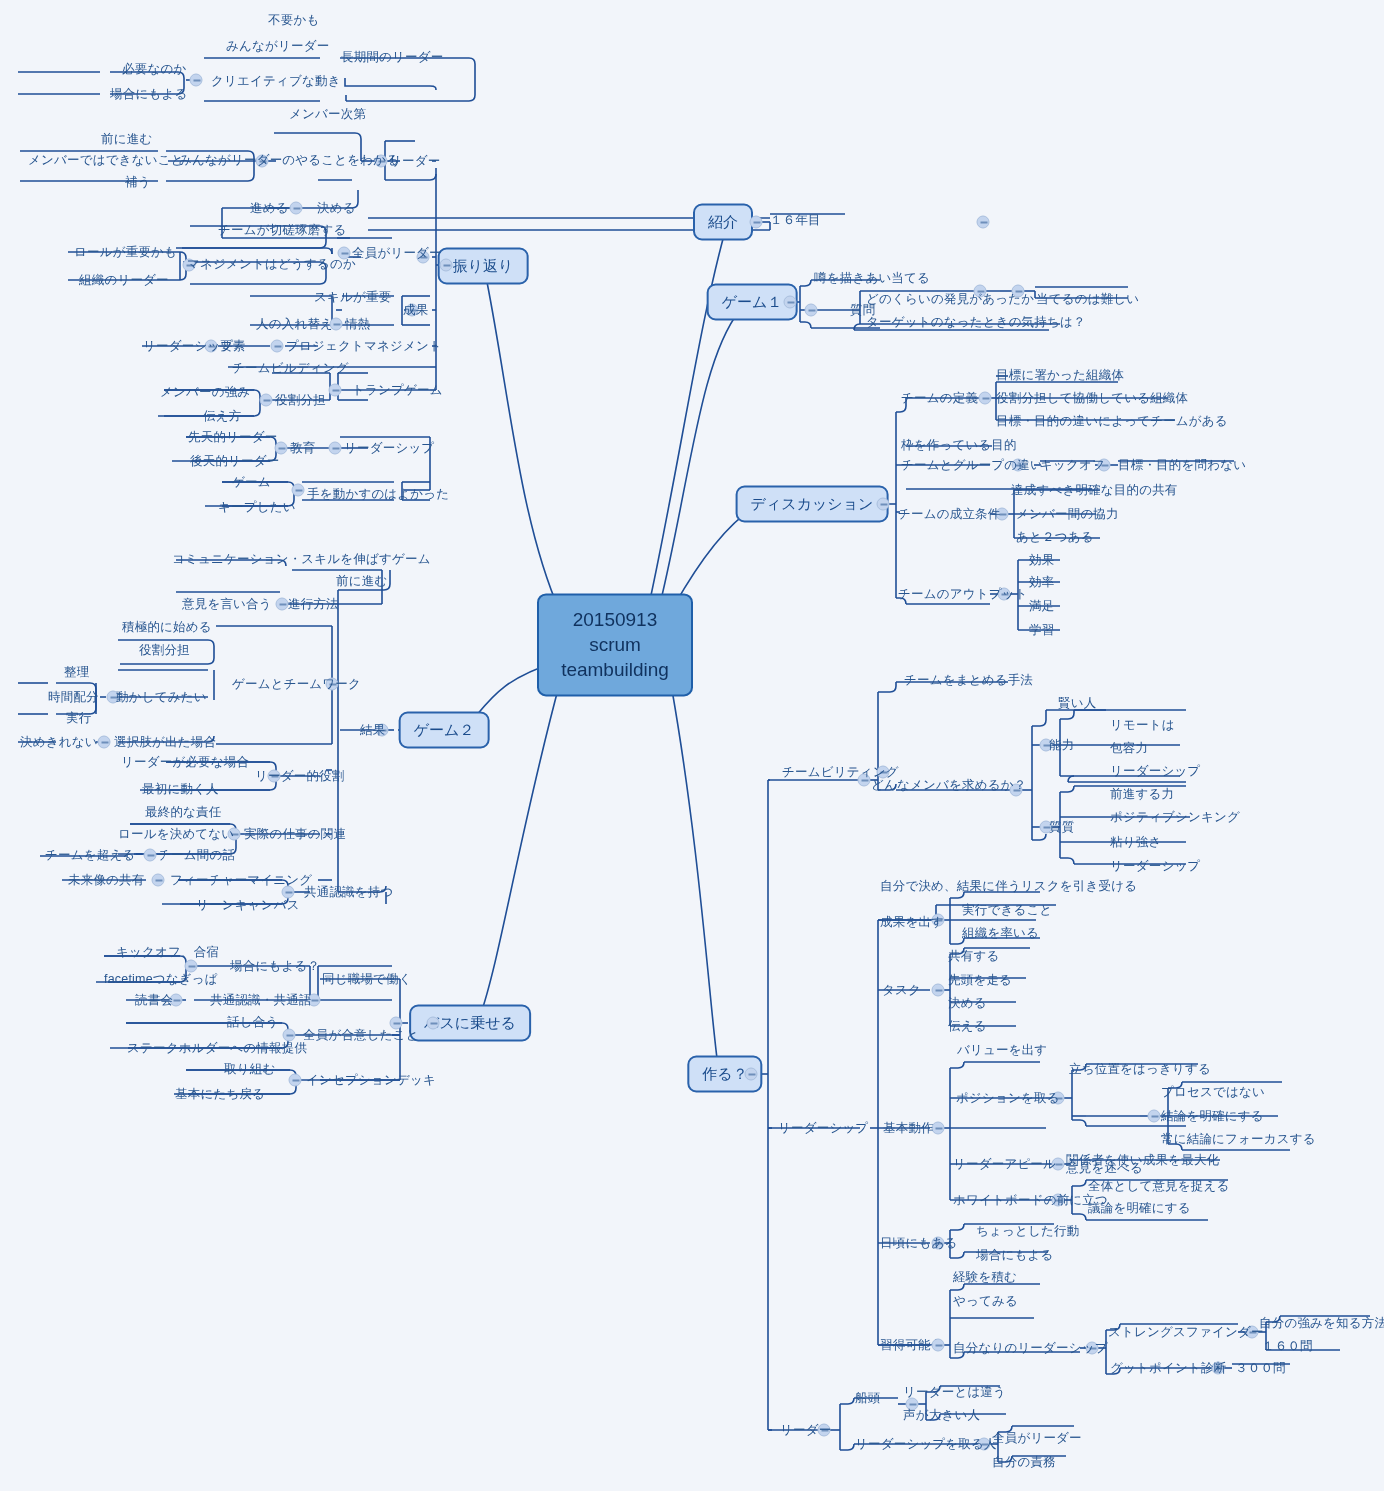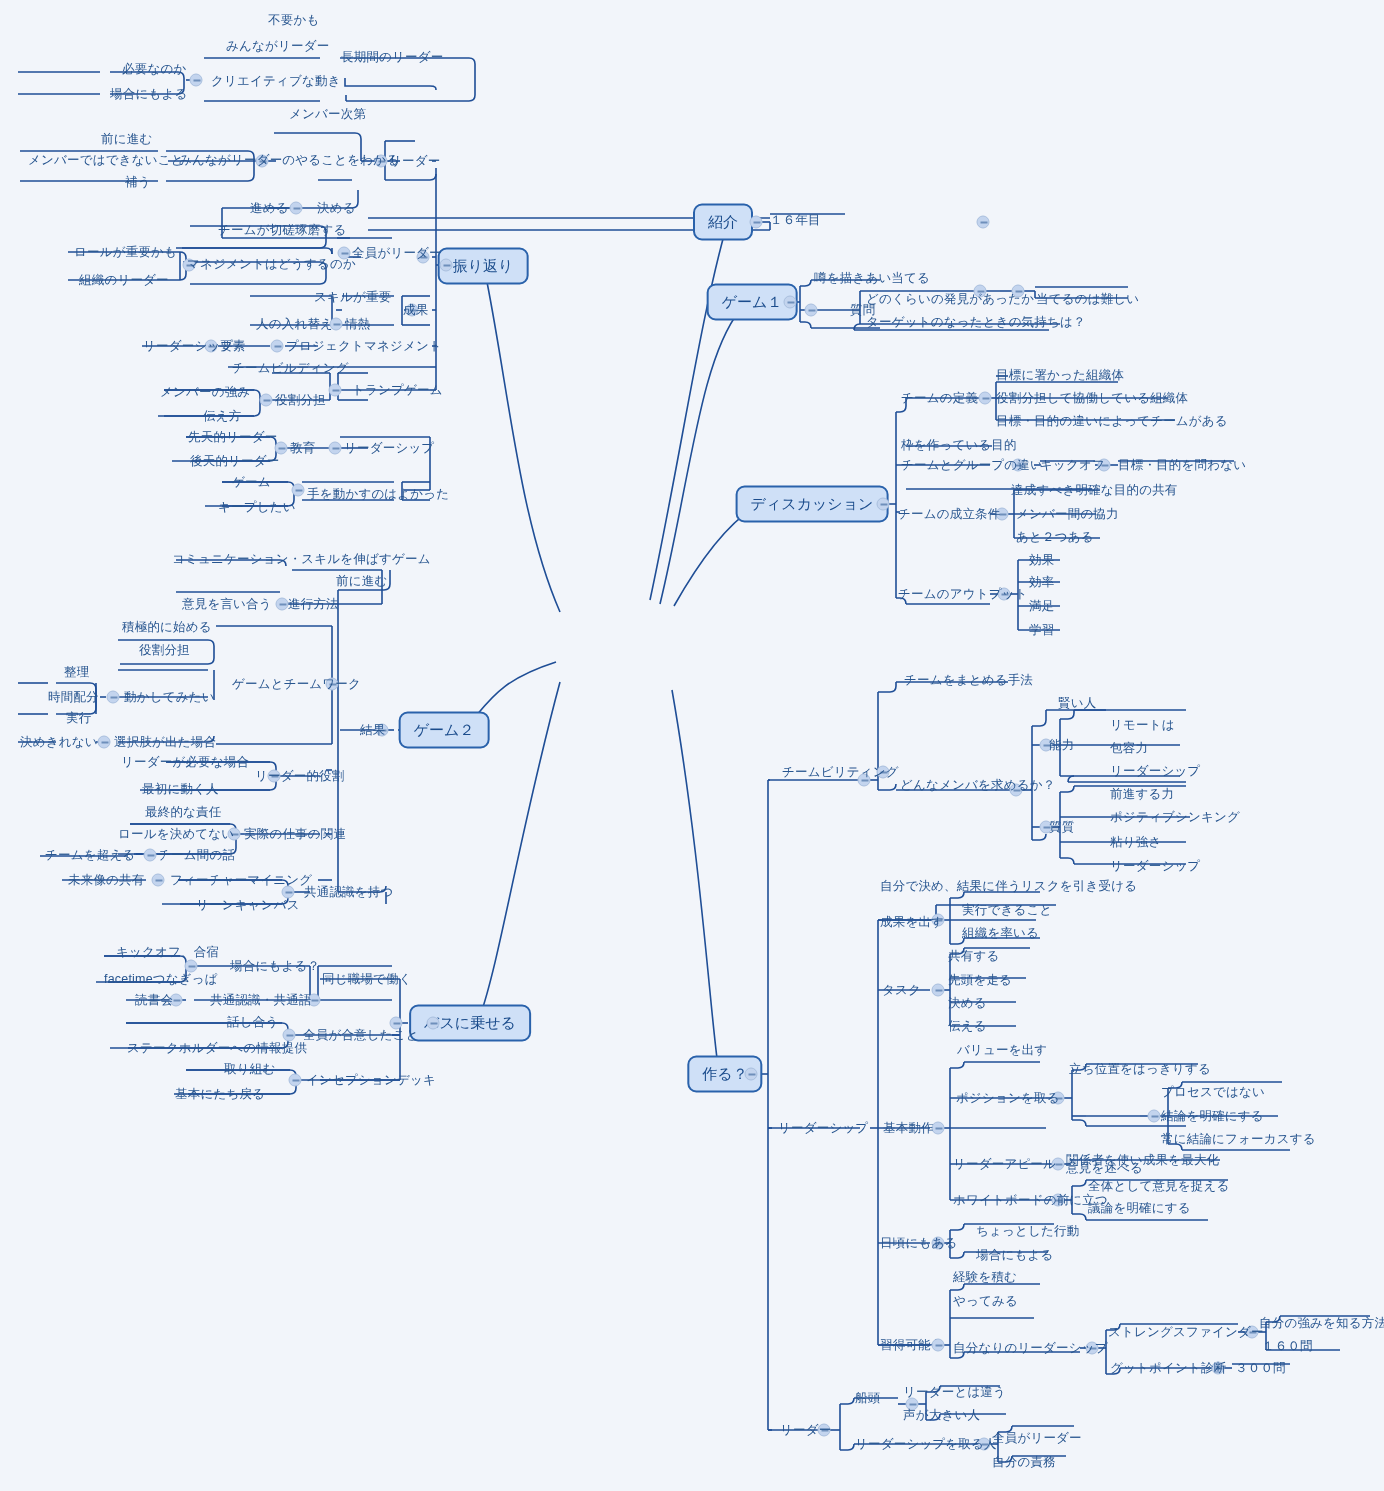--- a/index.html
+++ b/index.html
@@ -532,20 +532,25 @@
       <path d="M972 1444 H 978"></path>
       <path d="M990 1444 H 998"></path>
       <path d="M998 1432 V 1462"></path>
       <path d="M998 1432 H 1006 Q 1012 1432 1012 1426"></path>
       <path d="M1012 1426 H 1074"></path>
       <path d="M998 1462 H 1006 Q 1012 1462 1012 1456"></path>
       <path d="M1012 1456 H 1066"></path>
     </g>
   </svg>
 
+  <div class="root" style="left:615px;top:645px;width:156px;">
+    <div>20150913</div>
+    <div>scrum</div>
+    <div>teambuilding</div>
+  </div>
 
   <div class="mbox" style="left:483px;top:266px;"><span>振り返り</span></div>
   <div class="mbox" style="left:444px;top:730px;"><span>ゲーム２</span></div>
   <div class="mbox" style="left:470px;top:1023px;"><span>バスに乗せる</span></div>
   <div class="mbox" style="left:723px;top:222px;"><span>紹介</span></div>
   <div class="mbox" style="left:752px;top:302px;"><span>ゲーム１</span></div>
   <div class="mbox" style="left:812px;top:504px;"><span>ディスカッション</span></div>
   <div class="mbox" style="left:725px;top:1074px;"><span>作る？</span></div>
 
   <div class="tog" style="left:446px;top:265px"></div>
@@ -656,21 +661,21 @@
   <div class="t" style="left:218px;top:507px">キープしたい</div>
 
   <div class="t" style="left:172px;top:559px">コミュニケーション・スキルを伸ばすゲーム</div>
   <div class="t" style="left:336px;top:581px">前に進む</div>
   <div class="t" style="left:182px;top:604px">意見を言い合う</div>
   <div class="t" style="left:288px;top:604px">進行方法</div>
   <div class="t" style="left:122px;top:627px">積極的に始める</div>
   <div class="t" style="left:139px;top:650px">役割分担</div>
   <div class="t" style="left:64px;top:672px">整理</div>
   <div class="t" style="left:48px;top:697px">時間配分</div>
-  <div class="t" style="left:124px;top:697px">動かしてみたい</div>
+  <div class="t" style="left:116px;top:697px">動かしてみたい</div>
   <div class="t" style="left:232px;top:684px">ゲームとチームワーク</div>
   <div class="t" style="left:66px;top:718px">実行</div>
   <div class="t" style="left:360px;top:730px">結果</div>
   <div class="t" style="left:20px;top:742px">決めきれない</div>
   <div class="t" style="left:114px;top:742px">選択肢が出た場合</div>
   <div class="t" style="left:121px;top:762px">リーダーが必要な場合</div>
   <div class="t" style="left:142px;top:789px">最初に動く人</div>
   <div class="t" style="left:255px;top:776px">リーダー的役割</div>
   <div class="t" style="left:145px;top:812px">最終的な責任</div>
   <div class="t" style="left:118px;top:834px">ロールを決めてない</div>
@@ -716,21 +721,21 @@
   <div class="t" style="left:1016px;top:514px">メンバー間の協力</div>
   <div class="t" style="left:1016px;top:537px">あと２つある</div>
   <div class="t" style="left:1029px;top:560px">効果</div>
   <div class="t" style="left:898px;top:594px">チームのアウトプット</div>
   <div class="t" style="left:1029px;top:582px">効率</div>
   <div class="t" style="left:1029px;top:606px">満足</div>
   <div class="t" style="left:1029px;top:630px">学習</div>
 
   <div class="t" style="left:904px;top:680px">チームをまとめる手法</div>
   <div class="t" style="left:782px;top:772px">チームビリティング</div>
-  <div class="t" style="left:900px;top:785px">どんなメンバを求めるか？</div>
+  <div class="t" style="left:871px;top:785px">どんなメンバを求めるか？</div>
   <div class="t" style="left:1058px;top:703px">賢い人</div>
   <div class="t" style="left:1049px;top:745px">能力</div>
   <div class="t" style="left:1110px;top:725px">リモートは</div>
   <div class="t" style="left:1110px;top:748px">包容力</div>
   <div class="t" style="left:1110px;top:771px">リーダーシップ</div>
   <div class="t" style="left:1110px;top:794px">前進する力</div>
   <div class="t" style="left:1049px;top:827px">質質</div>
   <div class="t" style="left:1110px;top:817px">ポジティブシンキング</div>
   <div class="t" style="left:1110px;top:842px">粘り強さ</div>
   <div class="t" style="left:1110px;top:866px">リーダーシップ</div>

